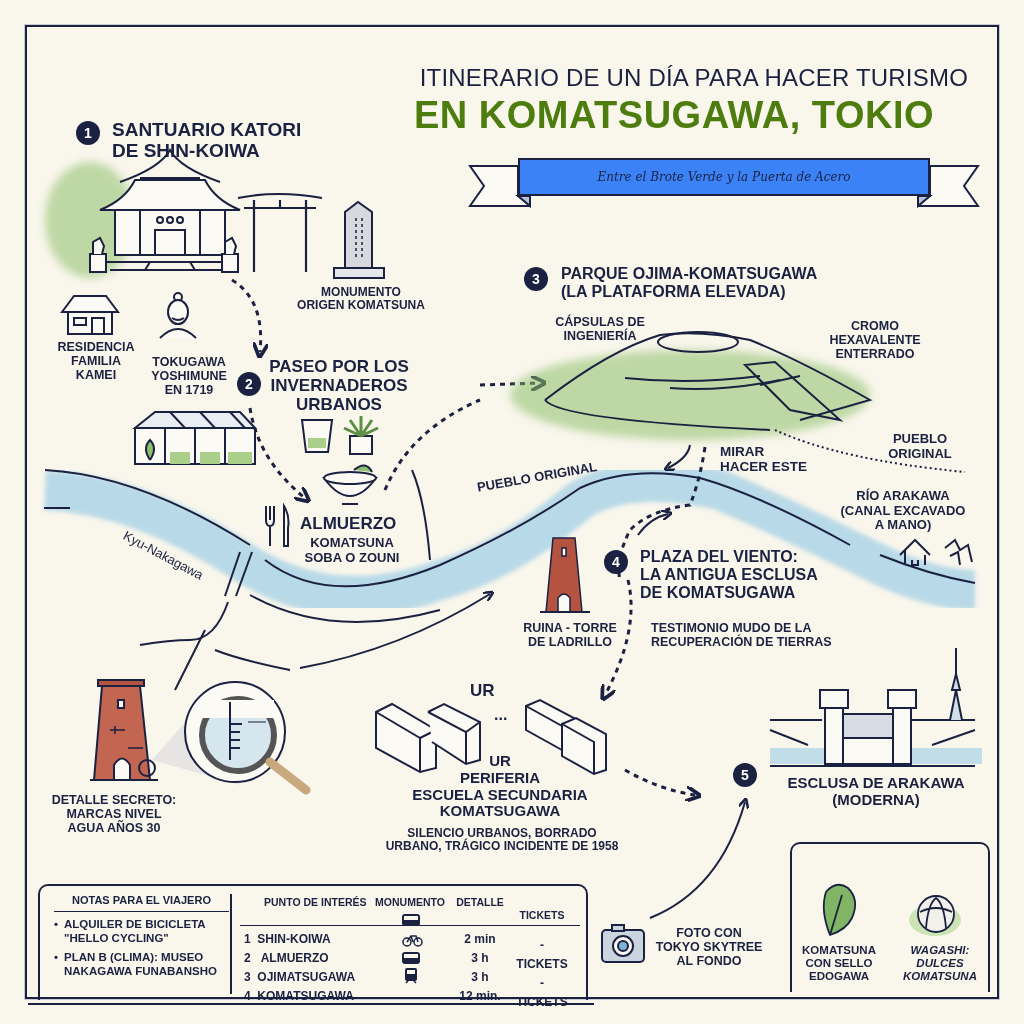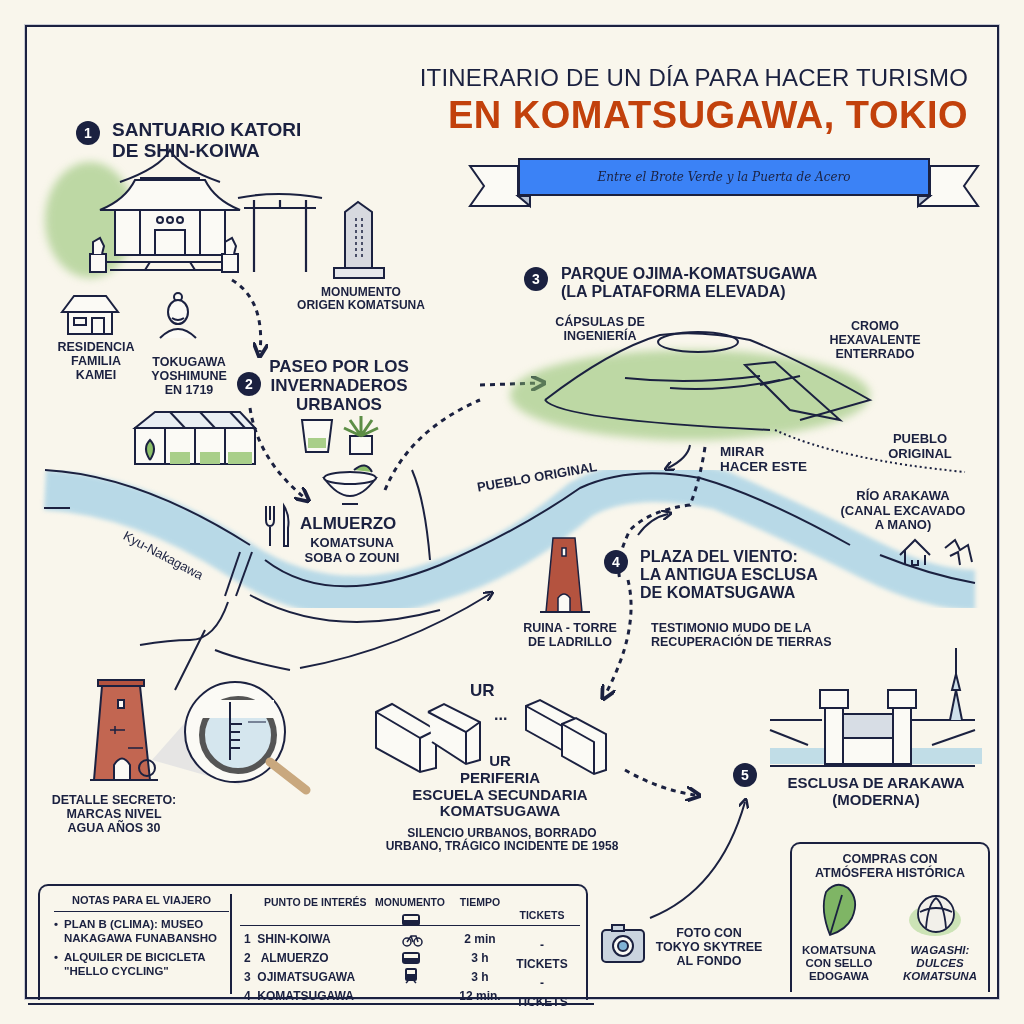--- a/index.html
+++ b/index.html
@@ -24,22 +24,22 @@
   .badge {
     position: absolute; width: 24px; height: 24px; border-radius: 50%;
     background: #1b2140; color: #fff; font-weight: 700; font-size: 14px;
     display: flex; align-items: center; justify-content: center;
   }
   .title1 {
     position: absolute; left: 408px; top: 64px; width: 560px; text-align: right;
     font-size: 24px; font-weight: 400; letter-spacing: 0.2px; color: #1b2140;
   }
   .title2 {
-    position: absolute; left: 380px; top: 94px; width: 588px; text-align: right;
-    font-size: 38px; font-weight: 700; letter-spacing: 0.5px; color: #c2410c;
+    position: absolute; left: 380px; top: 94px; width: 588px; text-align: center;
+    font-size: 38px; font-weight: 700; letter-spacing: 0.5px; color: #4d7c0f;
   }
   .ribbon-text {
     position: absolute; left: 518px; top: 158px; width: 412px; height: 38px;
     font-family: "DejaVu Serif", "Liberation Serif", serif; font-style: italic;
     font-size: 12px; display: flex; align-items: center; justify-content: center;
     background: #3b82f6; border: 2px solid #1b2140; color: #1b2140;
   }
   .svg-layer { position: absolute; left: 0; top: 0; width: 1024px; height: 1024px; pointer-events: none; }
   .notes-box {
     position: absolute; left: 38px; top: 884px; width: 550px; height: 116px;
@@ -395,31 +395,31 @@
 <div class="txt" style="left:770px; top:775px; width:212px; font-size:15px;">ESCLUSA DE ARAKAWA
 (MODERNA)</div>
 
 <div class="txt" style="left:648px; top:926px; width:122px; font-size:12.5px;">FOTO CON
 TOKYO SKYTREE
 AL FONDO</div>
 
 <div class="notes-box">
   <div class="notes-col">
     <div class="notes-head">NOTAS PARA EL VIAJERO</div>
+    <div class="notes-item">ALQUILER DE BICICLETA
+"HELLO CYCLING"</div>
     <div class="notes-item">PLAN B (CLIMA): MUSEO
 NAKAGAWA FUNABANSHO</div>
-    <div class="notes-item">ALQUILER DE BICICLETA
-"HELLO CYCLING"</div>
   </div>
   <div class="notes-divider"></div>
   <div class="tbl">
     <div class="tbl-head">
       <span class="c1h">PUNTO DE INTERÉS</span>
       <span class="c2">MONUMENTO</span>
-      <span class="c3">TIEMPO</span>
+      <span class="c3">DETALLE</span>
       <span class="c4">TICKETS</span>
     </div>
     <div class="tbl-row">
       <span class="c1" style="padding-left:4px;"><span>1</span>&nbsp;&nbsp;<span>SHIN-KOIWA</span></span>
       <span class="c2"></span>
       <span class="c3">2 min</span>
       <span class="c4">-</span>
     </div>
     <div class="tbl-row">
       <span class="c1" style="padding-left:4px;"><span>2</span>&nbsp;&nbsp;&nbsp;<span>ALMUERZO</span></span>
@@ -437,21 +437,19 @@
       <span class="c1" style="padding-left:4px;"><span>4</span>&nbsp;&nbsp;<span>KOMATSUGAWA</span></span>
       <span class="c2"></span>
       <span class="c3">12 min.</span>
       <span class="c4">TICKETS</span>
     </div>
   </div>
 </div>
 <div class="notes-bottom-line"></div>
 
 <div class="shop-box">
-  <div class="txt" style="left:0; top:8px; width:196px; font-size:12.5px;">COMPRAS CON
-ATMÓSFERA HISTÓRICA</div>
   <div class="txt" style="left:2px; top:100px; width:90px; font-size:11.5px;">KOMATSUNA
 CON SELLO
 EDOGAWA</div>
   <div class="txt" style="left:100px; top:100px; width:96px; font-size:11.5px;font-style:italic;">WAGASHI:
 DULCES
 KOMATSUNA</div>
 </div>
 
 </body></html>

